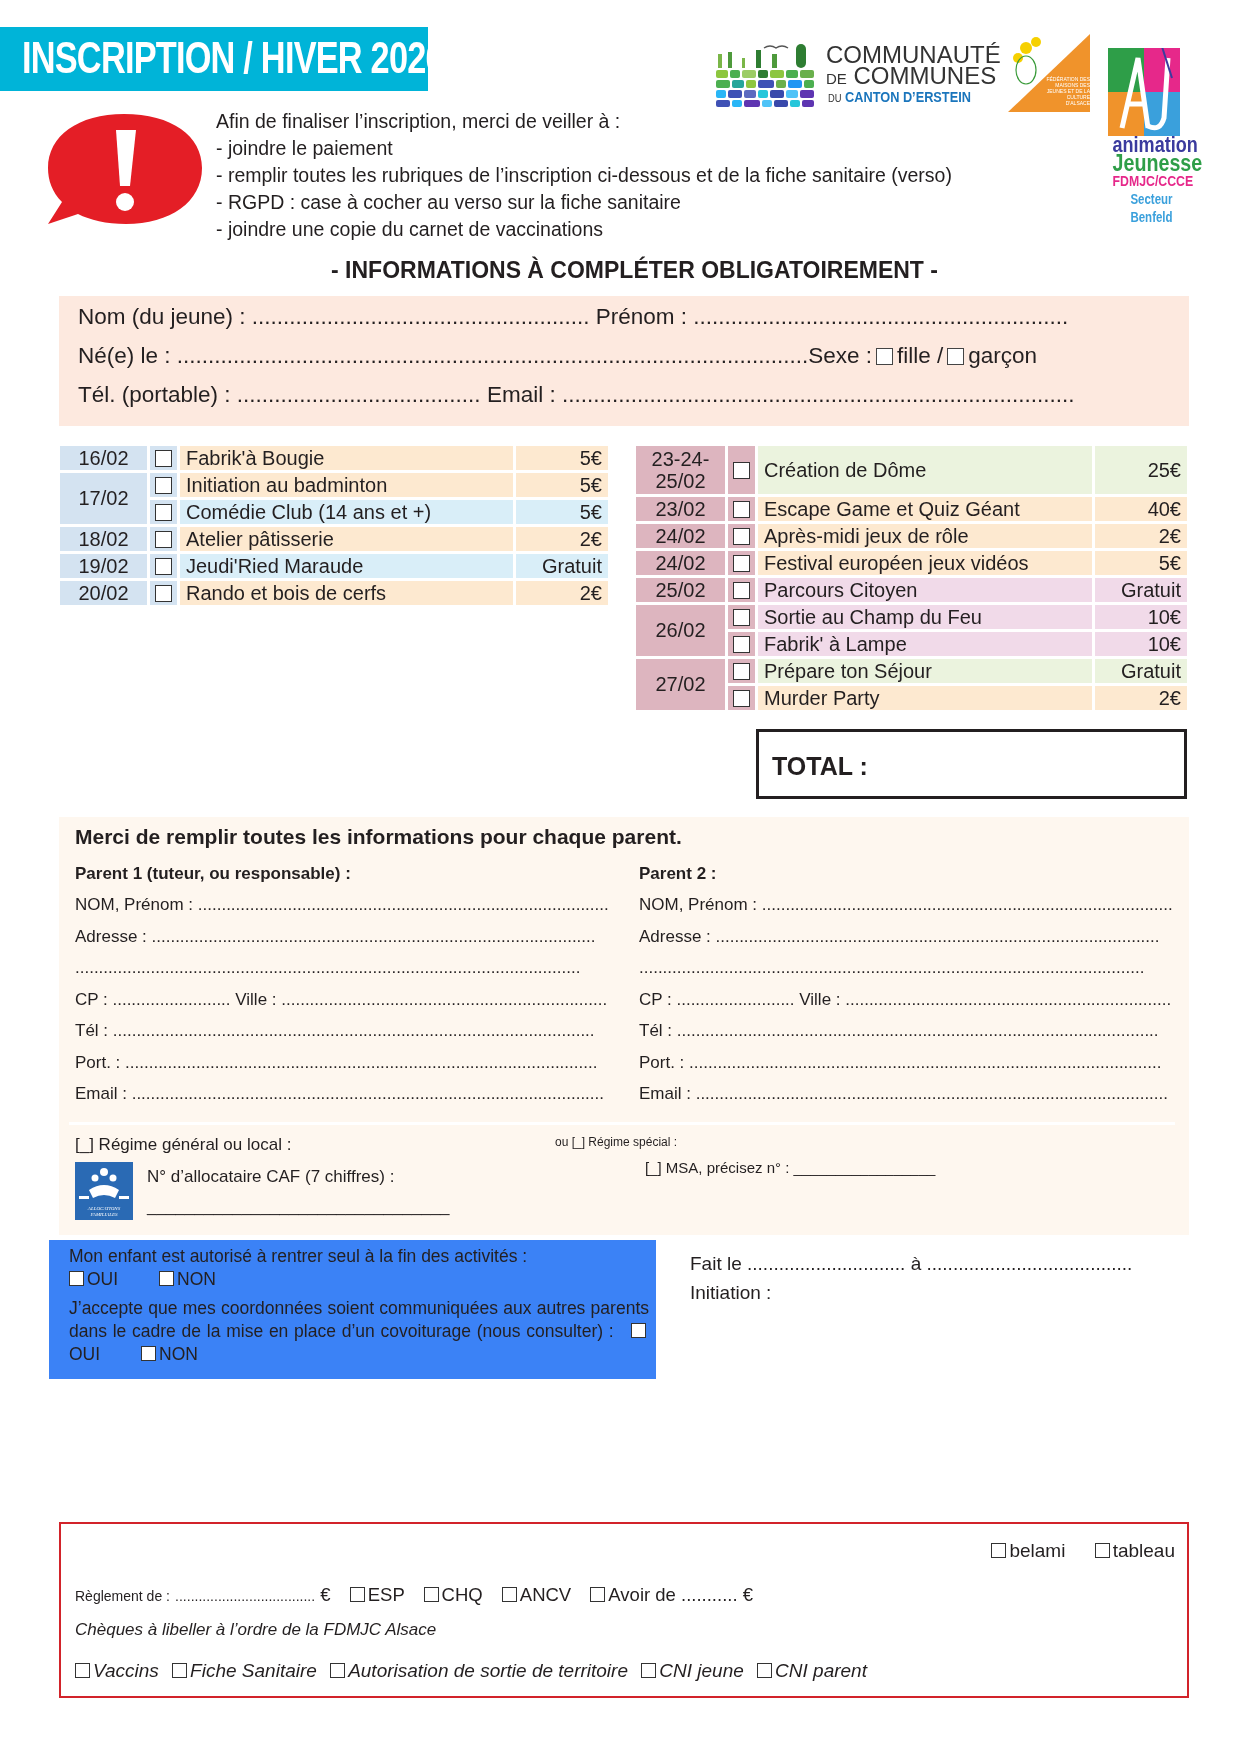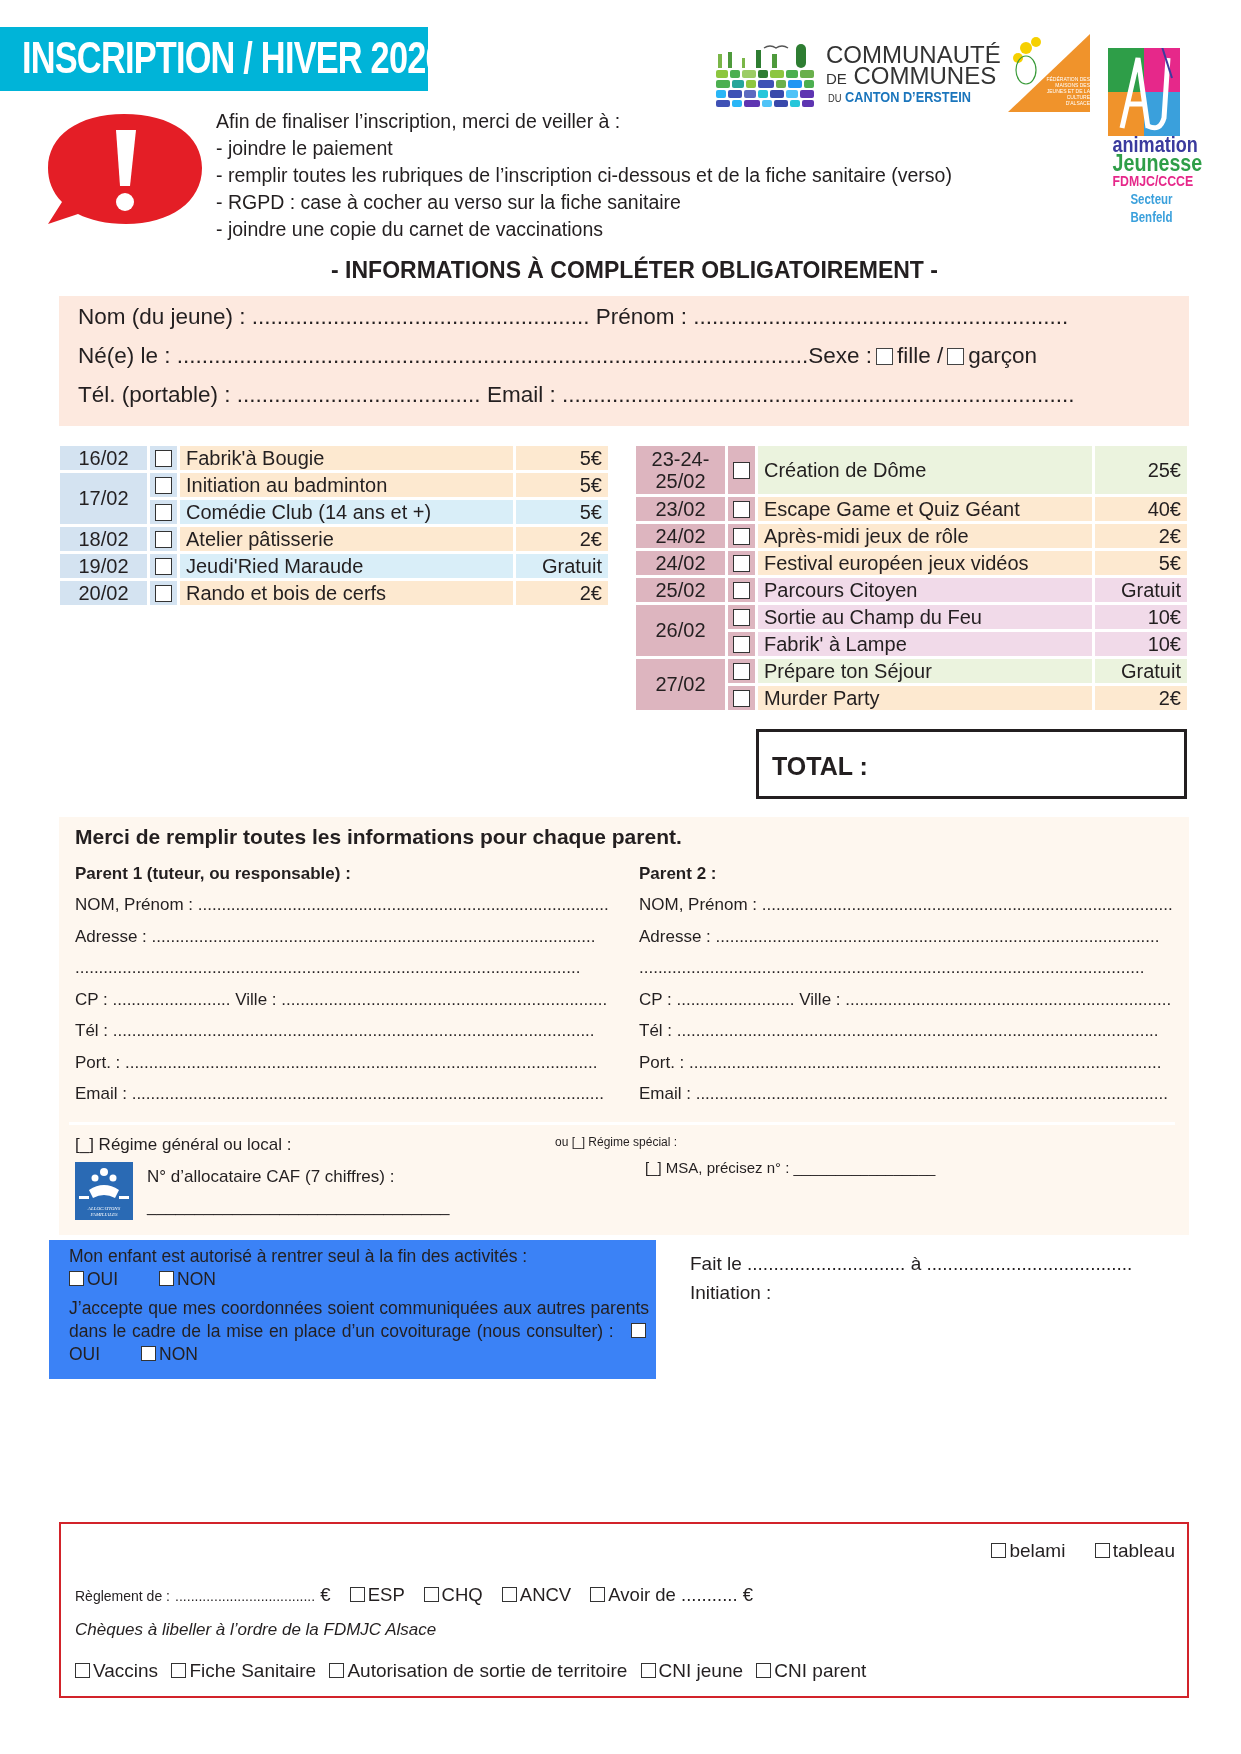--- a/index.html
+++ b/index.html
@@ -90,21 +90,21 @@
   #reg-title { position: absolute; left: 14px; top: 10px; white-space: nowrap; }
   #reg-title .big { font-size: 25px; font-weight: bold; color: #231f20; }
   #reg-title .red { font-size: 19px; font-weight: bold; color: #e4202a; margin-left: 4px; }
   #reg-opts { position: absolute; right: 12px; top: 16px; font-size: 19px; white-space: nowrap; }
   #reg-opts span.opt { margin-left: 24px; }
   #reg-line1 { position: absolute; left: 14px; top: 60px; font-size: 18.5px; white-space: nowrap; }
   #reg-line1 .small { font-size: 14px; }
   #reg-line1 .opt { margin-left: 14px; }
   #reg-cheques { position: absolute; left: 14px; top: 96px; font-size: 17px; font-style: italic; }
   #reg-docs { position: absolute; left: 14px; top: 136px; font-size: 19px; white-space: nowrap; }
-  #reg-docs .opt { margin-right: 8px; }
+  #reg-docs .opt { margin-right: 8px; font-style: italic; }
 </style>
 </head>
 <body>
 
 <div id="title-banner" class="abs"></div>
 <div id="title-text" class="abs">INSCRIPTION / HIVER 2026</div>
 
 <svg id="warn-bubble" class="abs" viewBox="0 0 160 118">
   <path d="M80 4 C128 4 158 26 158 58 C158 92 126 114 82 114 C62 114 46 110 34 104 L4 114 L18 92 C8 82 4 70 4 58 C4 26 34 4 80 4 Z" fill="#e41e26"></path>
   <path d="M72 20 L92 20 L86 76 L76 76 Z" fill="#fff"></path>

